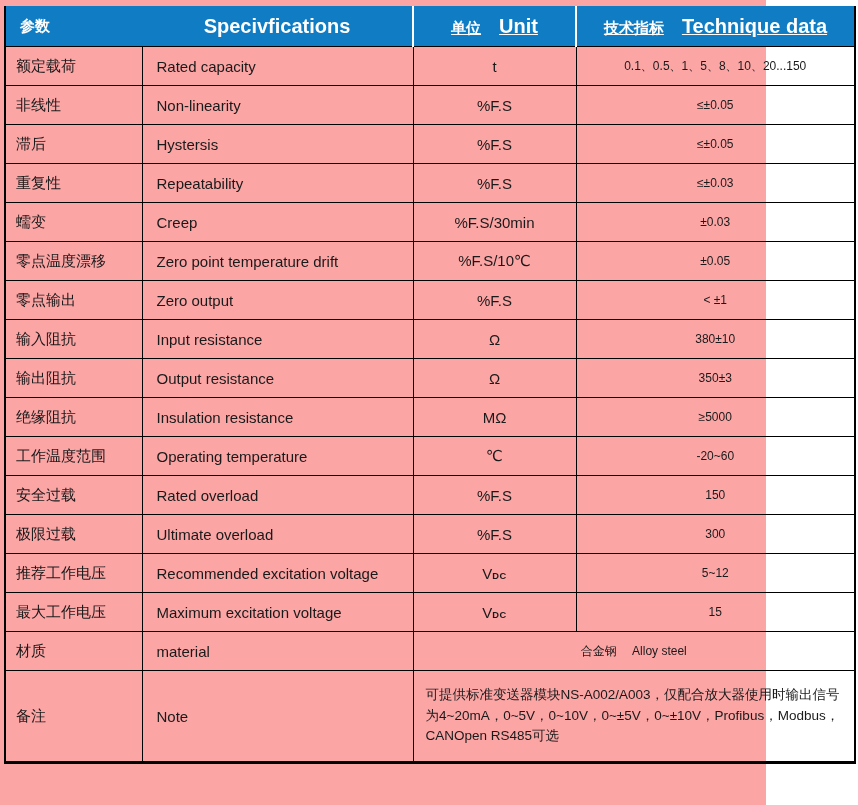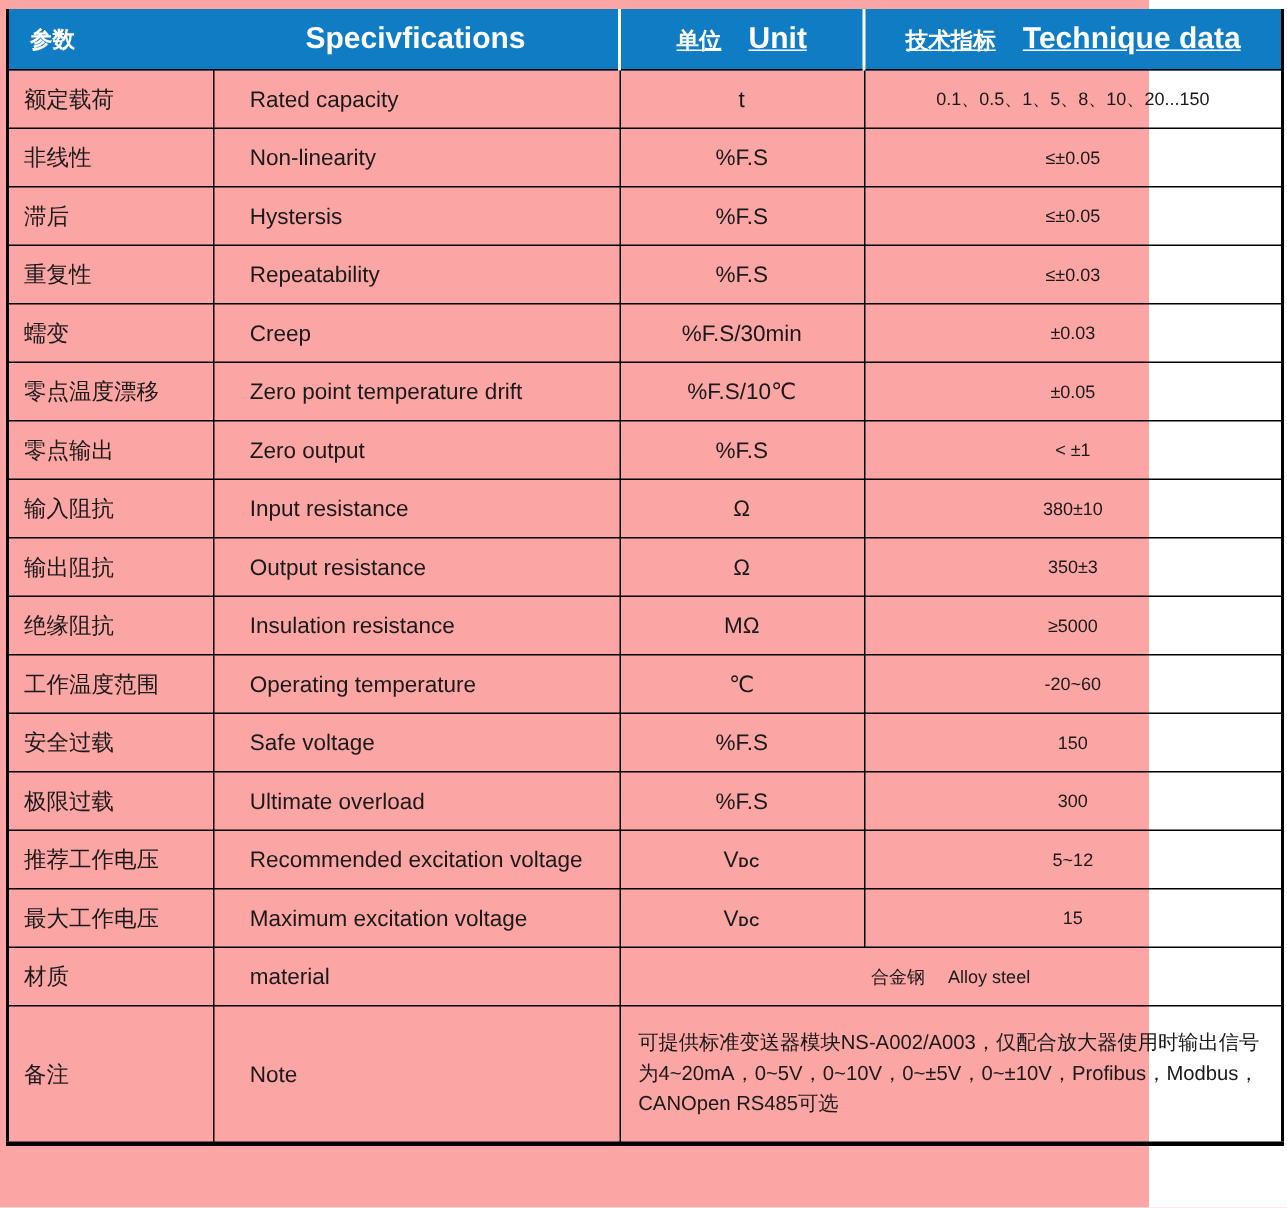--- a/index.html
+++ b/index.html
@@ -22,21 +22,21 @@
   th.h-unit,th.h-data{border-left:2px solid #ffffff;text-align:center;text-decoration:underline;}
   .hdr-cn{font-size:15px;}
   .hdr-en{font-size:20px;}
   th .gap{display:inline-block;width:18px;}
   tbody td{
     border:1px solid #000;height:36px;vertical-align:middle;
     font-size:15px;overflow:hidden;
   }
   tr.tall td{height:74px;}
   .c-param{text-align:left;padding-left:10px;font-family:Liberation Mono, monospace;}
-  .c-spec{text-align:left;padding-left:24px;margin-left:32px;}
+  .c-spec{text-align:left;padding-left:14px;margin-left:32px;}
   .c-unit{text-align:center;}
   .c-value{text-align:center;font-size:12px;}
   .c-value.left{
     text-align:left;padding:8px 12px;line-height:1.55;font-size:13.5px;
   }
   .sub{font-size:0.62em;font-weight:bold;letter-spacing:0.5px;}
 </style>
 </head>
 <body>
 
@@ -126,21 +126,21 @@
           <td class="c-value">≥5000</td>
         </tr>
         <tr>
           <td class="c-param">工作温度范围</td>
           <td class="c-spec">Operating temperature</td>
           <td class="c-unit">℃</td>
           <td class="c-value">-20~60</td>
         </tr>
         <tr>
           <td class="c-param">安全过载</td>
-          <td class="c-spec">Safe voltage</td>
+          <td class="c-spec">Rated overload</td>
           <td class="c-unit">%F.S</td>
           <td class="c-value">150</td>
         </tr>
         <tr>
           <td class="c-param">极限过载</td>
           <td class="c-spec">Ultimate overload</td>
           <td class="c-unit">%F.S</td>
           <td class="c-value">300</td>
         </tr>
         <tr>

